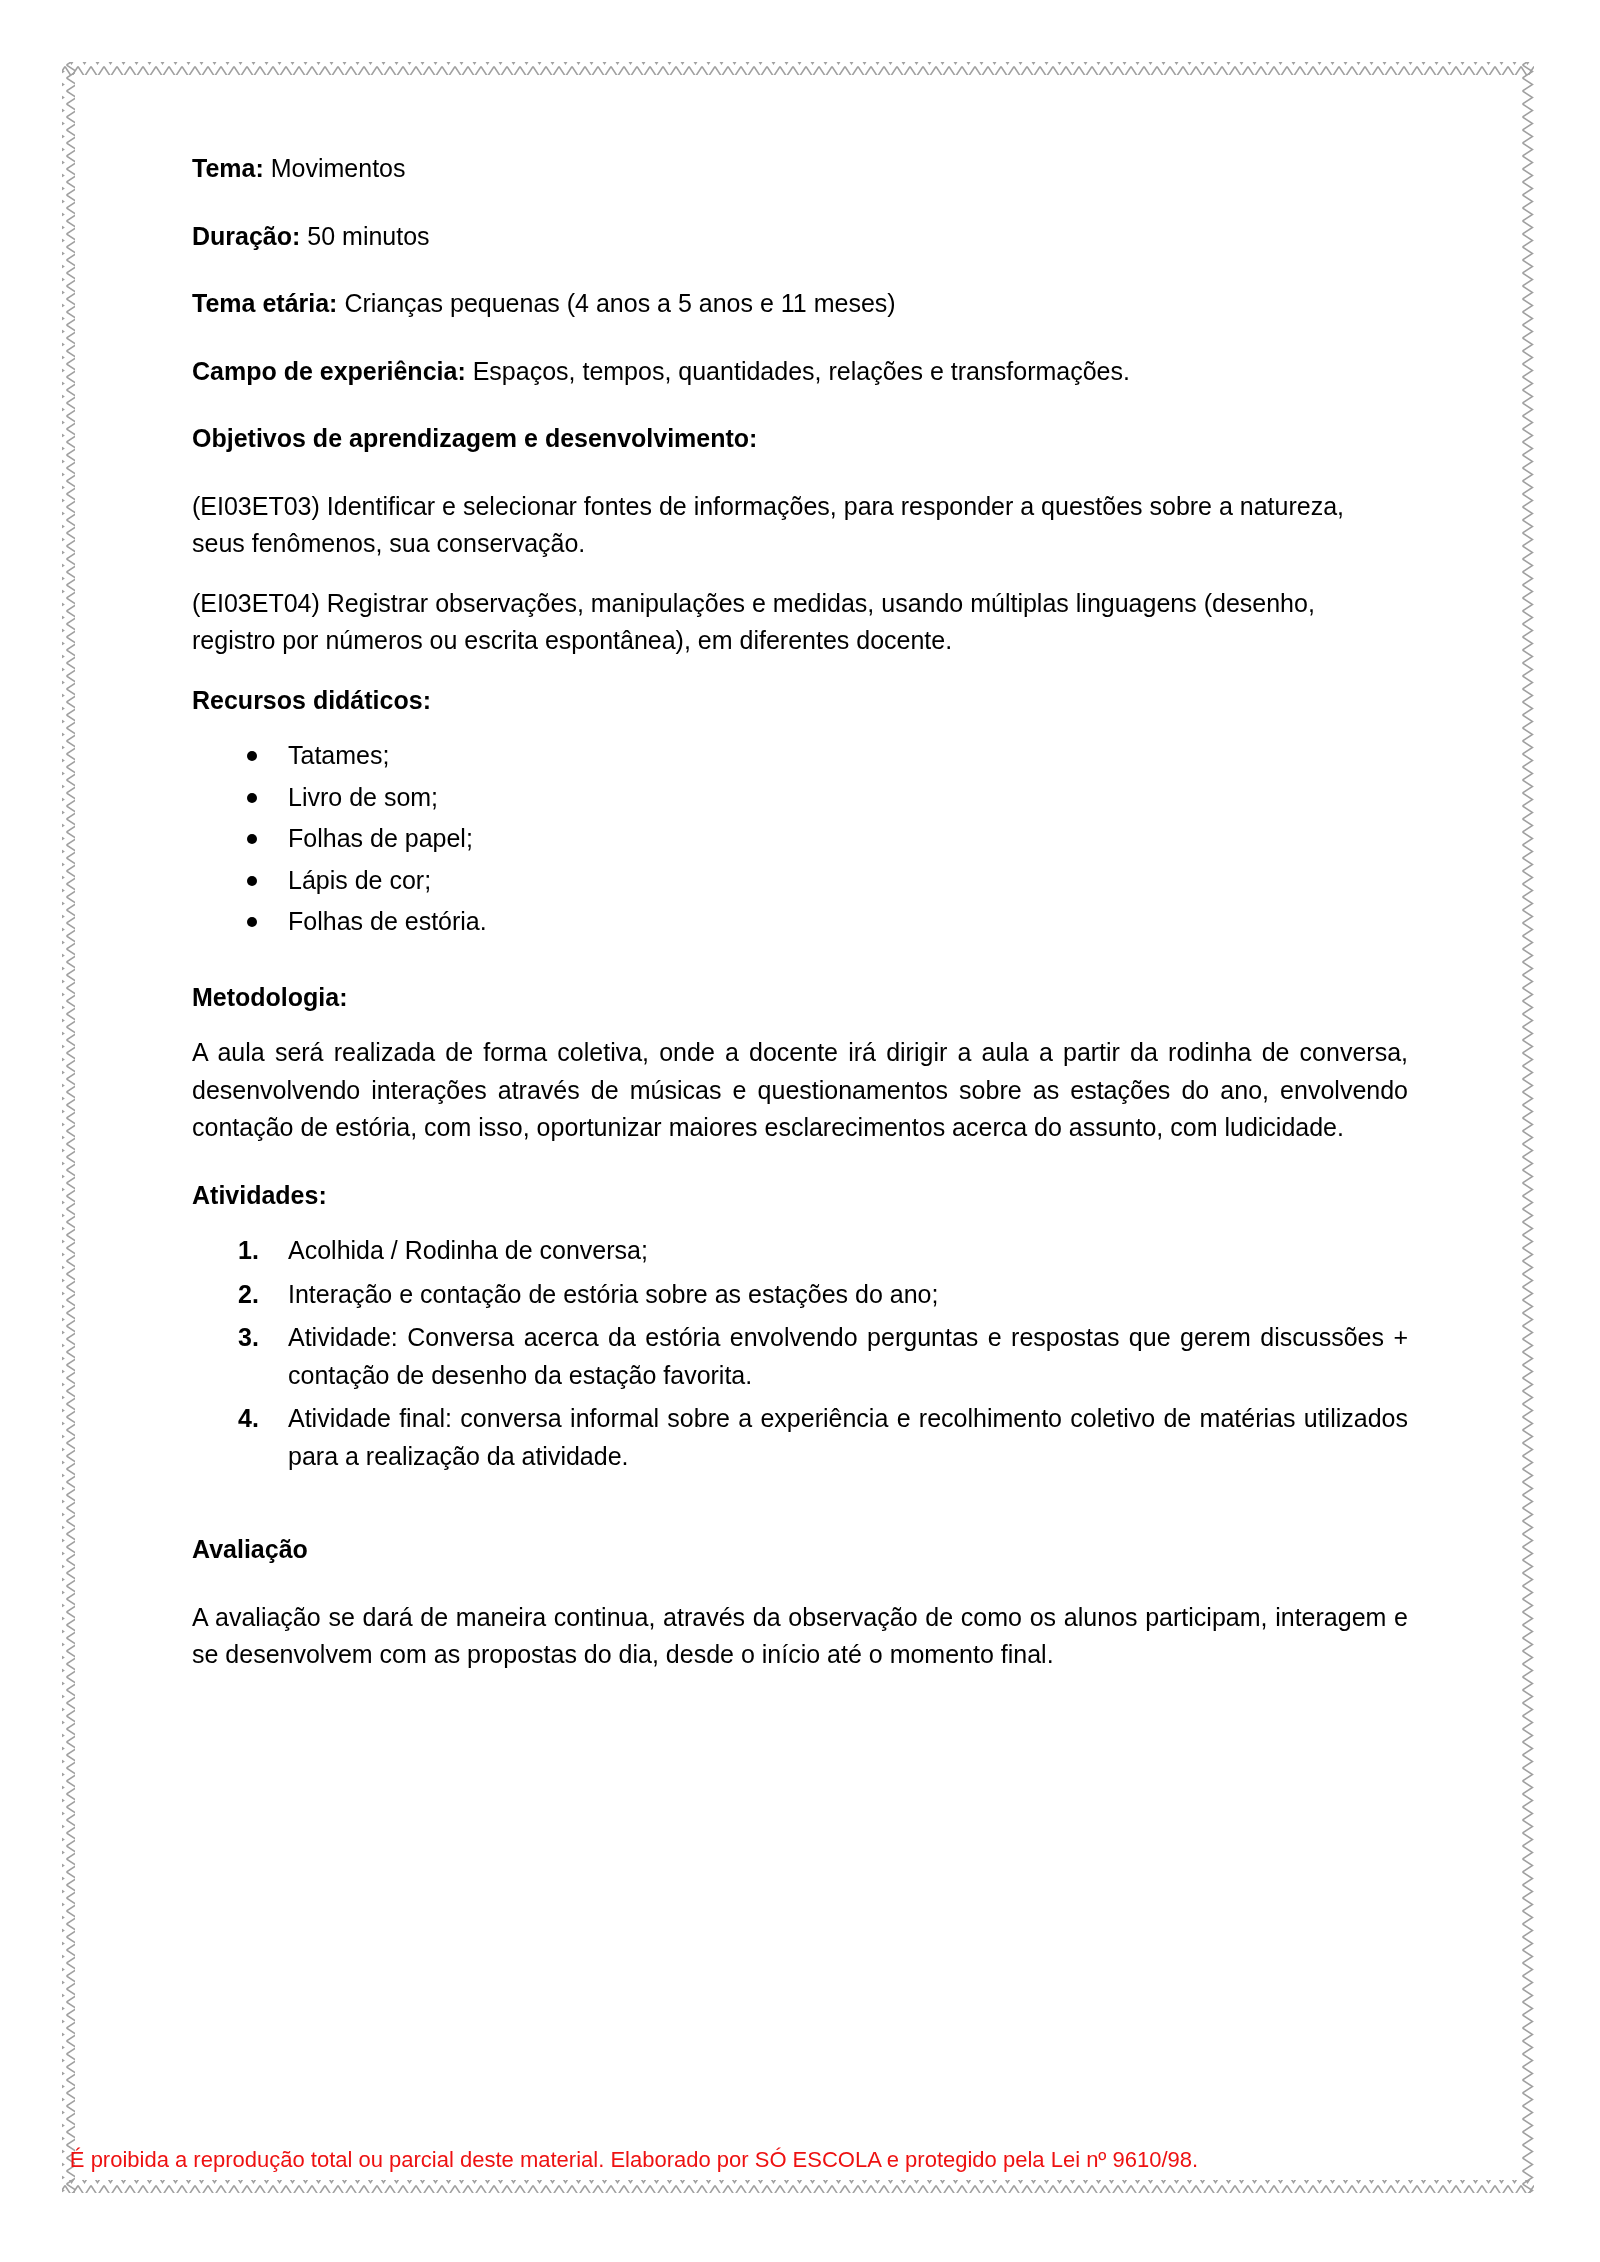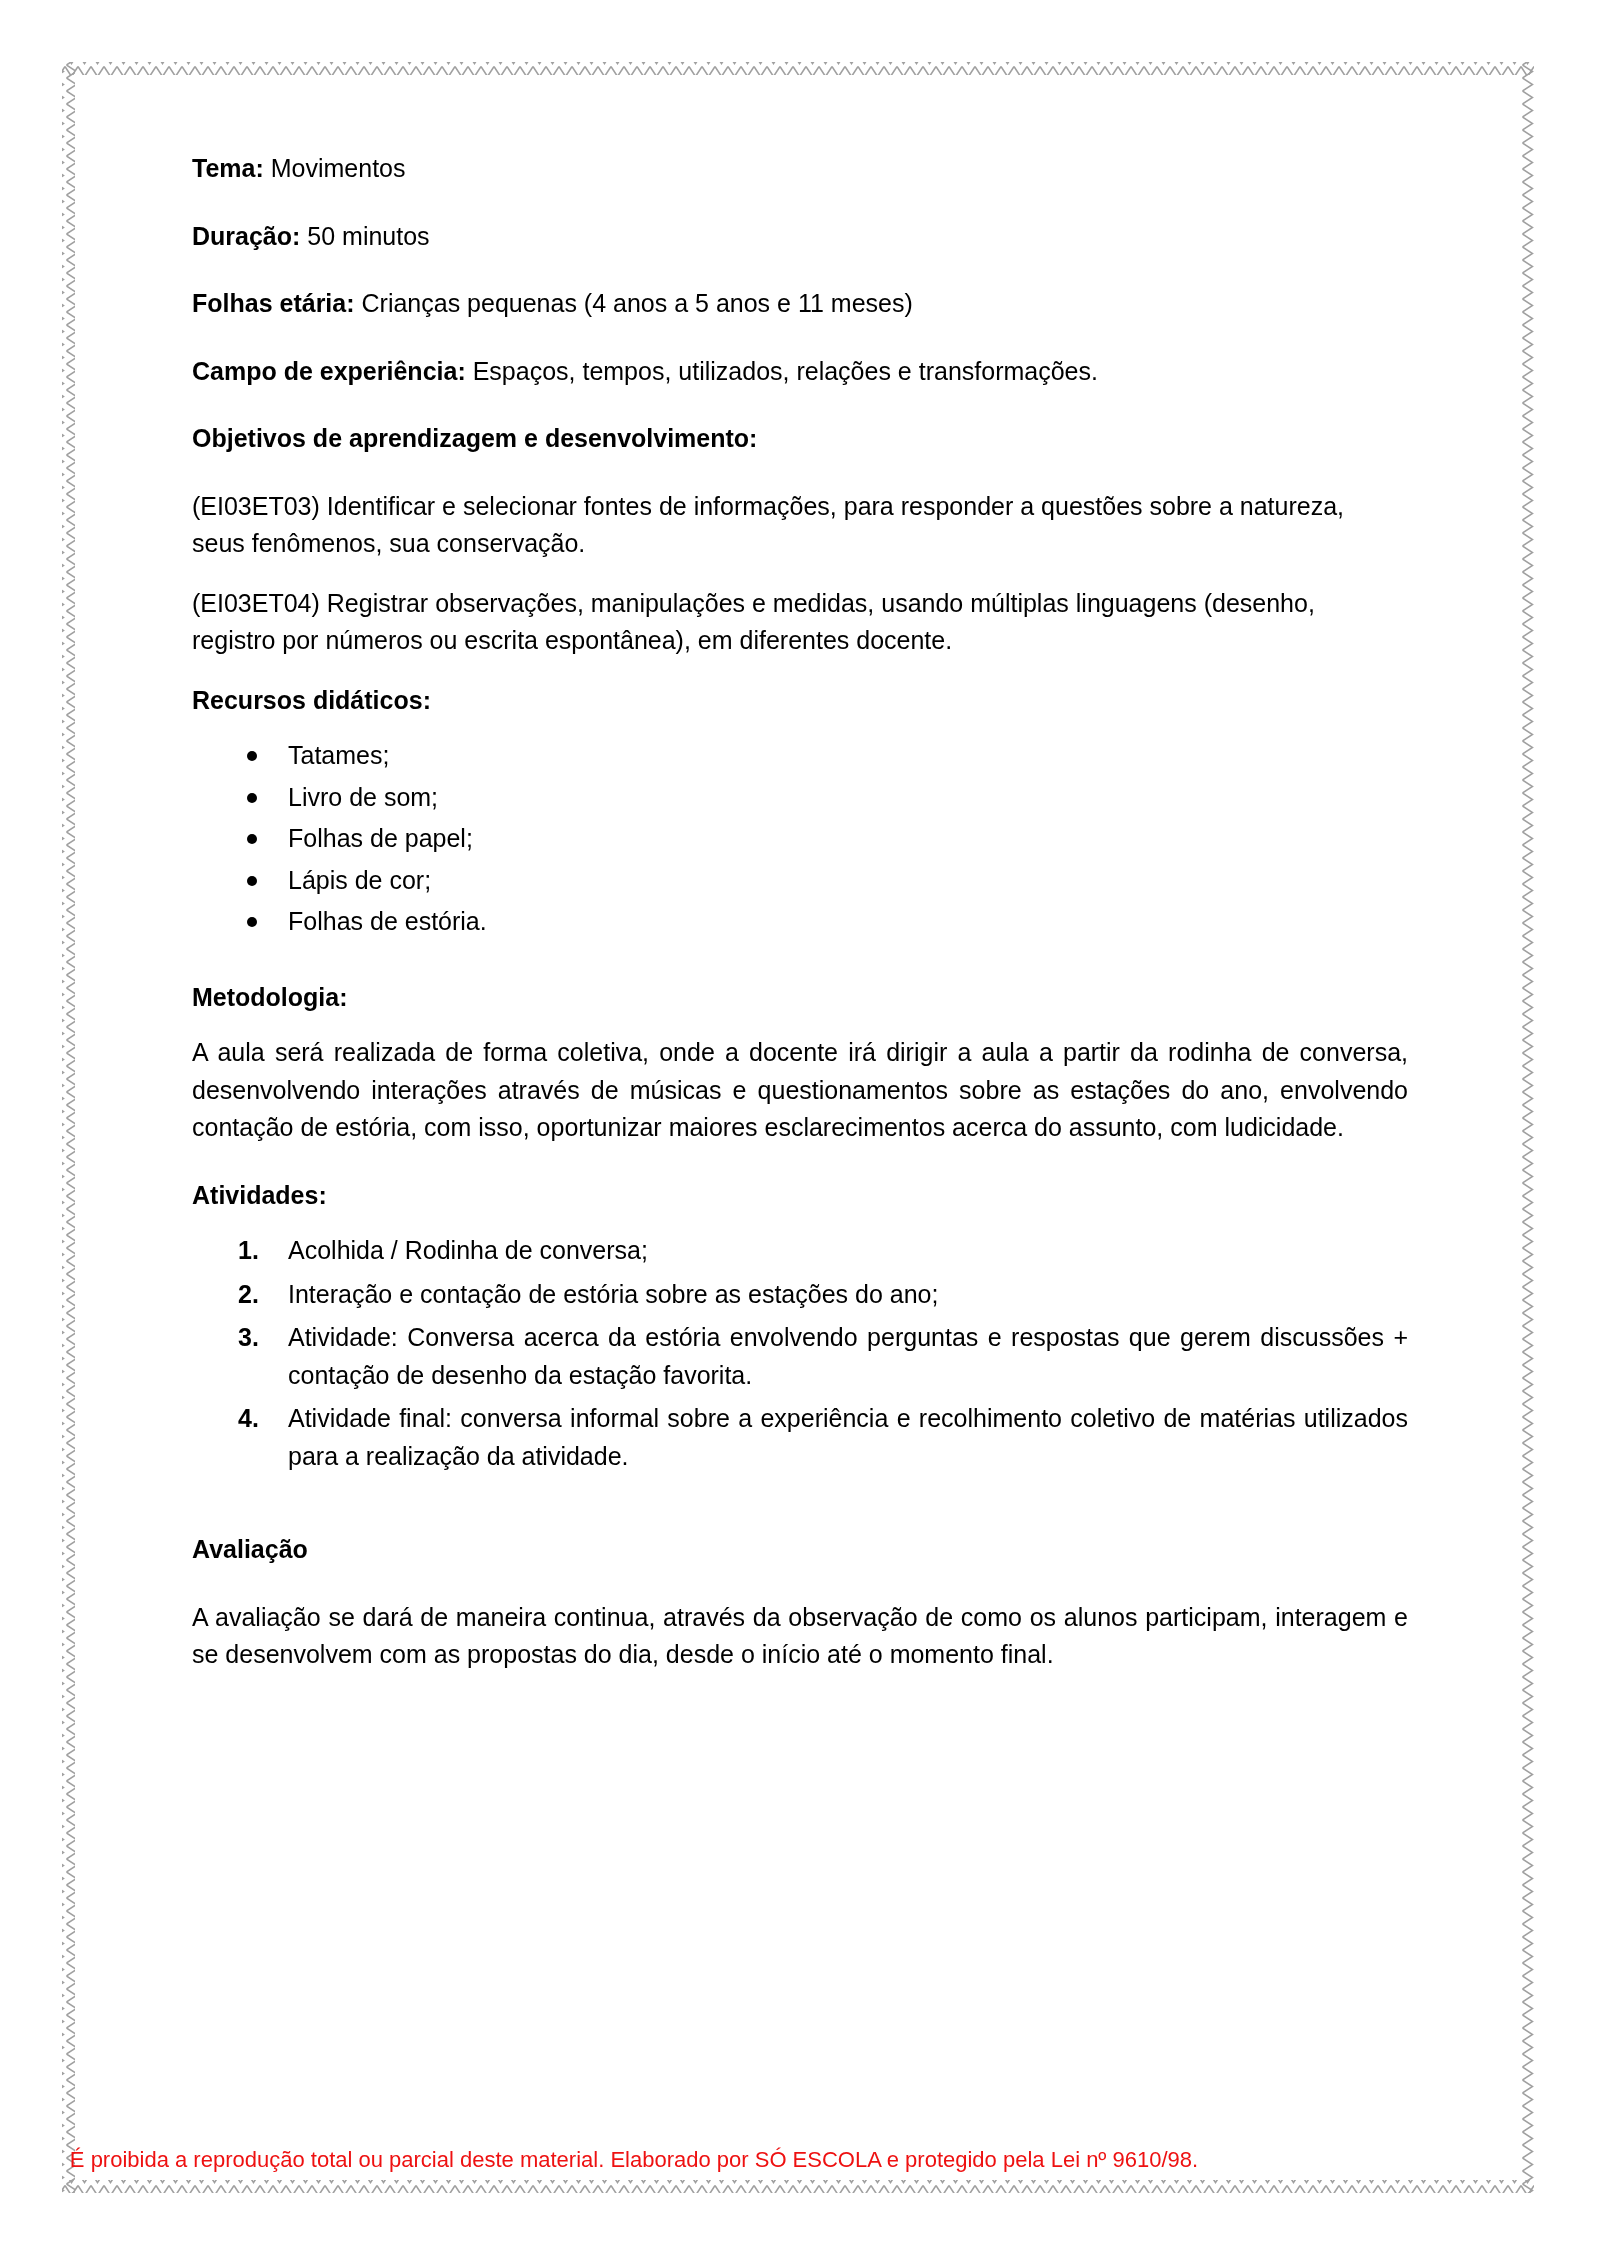--- a/index.html
+++ b/index.html
@@ -110,23 +110,23 @@
     <rect x="62" y="62" width="13" height="2131" fill="url(#zzv)"></rect>
     <rect x="1521" y="62" width="13" height="2131" fill="url(#zzv)"></rect>
   </svg>
 
   <div class="content">
 
     <p class="field"><b>Tema:</b><span> Movimentos</span></p>
 
     <p class="field"><b>Duração:</b><span> 50 minutos</span></p>
 
-    <p class="field"><b>Folhas etária:</b><span> Crianças pequenas (4 anos a 5 anos e 11 meses)</span></p>
+    <p class="field"><b>Tema etária:</b><span> Crianças pequenas (4 anos a 5 anos e 11 meses)</span></p>
 
-    <p class="field"><b>Campo de experiência:</b><span> Espaços, tempos, utilizados, relações e transformações.</span></p>
+    <p class="field"><b>Campo de experiência:</b><span> Espaços, tempos, quantidades, relações e transformações.</span></p>
 
     <p class="head">Objetivos de aprendizagem e desenvolvimento:</p>
 
     <p class="obj-para">(EI03ET03) Identificar e selecionar fontes de informações, para responder a questões sobre a natureza, seus fenômenos, sua conservação.</p>
 
     <p class="obj-para">(EI03ET04) Registrar observações, manipulações e medidas, usando múltiplas linguagens (desenho, registro por números ou escrita espontânea), em diferentes docente.</p>
 
     <p class="head" style="margin-bottom:18px;">Recursos didáticos:</p>
 
     <ul class="res-list">

